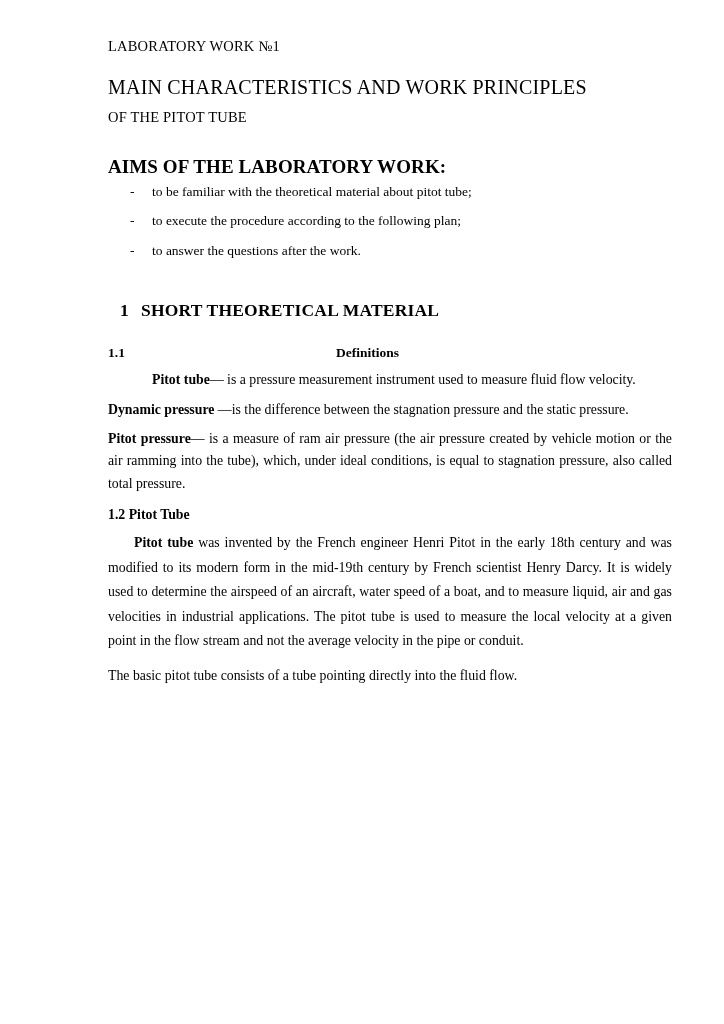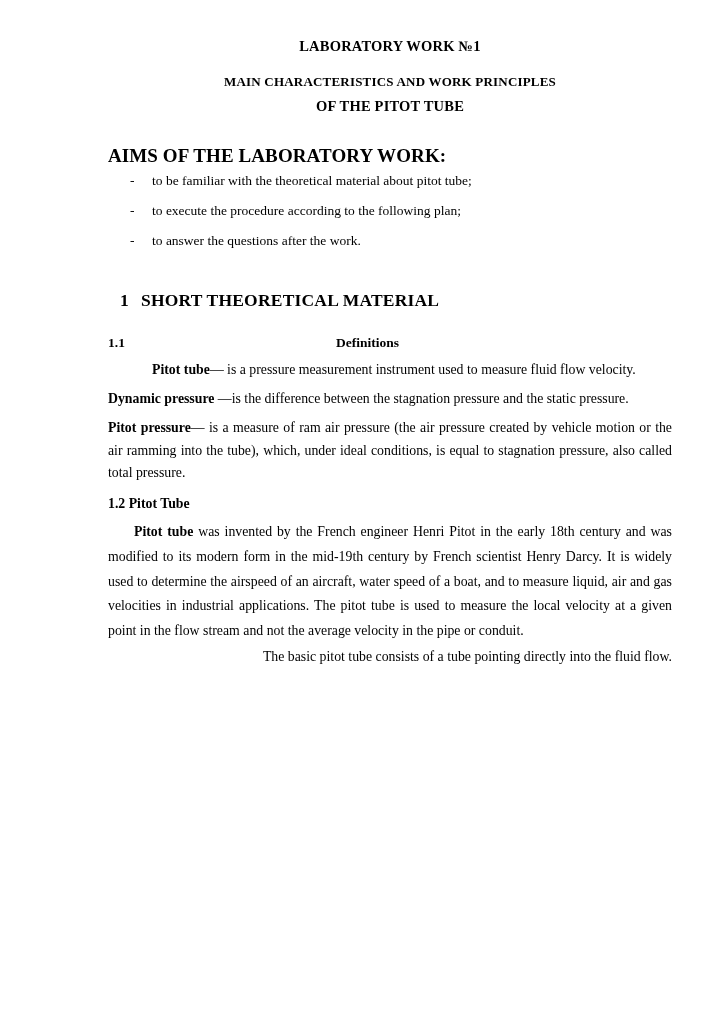--- a/index.html
+++ b/index.html
@@ -15,31 +15,31 @@
     overflow: hidden;
   }
   .page {
     position: relative;
     width: 724px;
     height: 1024px;
     box-sizing: border-box;
     padding: 36px 52px 0 108px;
   }
   .title-block {
-    text-align: center;
-    font-weight: bold;
+    text-align: left;
+    font-weight: normal;
     font-size: 14.5px;
     letter-spacing: 0.2px;
   }
   .title-line {
     margin: 0 0 5px 0;
     line-height: 1.5;
   }
   .title-main {
-    font-size: 13px;
+    font-size: 20px;
     margin-top: 14px;
   }
   .title-sub {
     font-size: 14.5px;
     margin-top: 2px;
   }
   .aims-heading {
     font-weight: bold;
     font-size: 19px;
     margin-top: 27px;
@@ -107,22 +107,22 @@
   }
   p.body-para {
     font-size: 13.8px;
     line-height: 1.78;
     margin: 8px 0 0 0;
     text-align: justify;
     text-indent: 26px;
   }
   p.body-para.noindent {
     text-indent: 0;
-    margin-top: 2px;
-    text-align: right;
+    margin-top: 10px;
+    text-align: left;
   }
 </style>
 </head>
 <body>
 
 <div class="page">
 
   <div class="title-block">
     <div class="title-line">LABORATORY WORK №1</div>
     <div class="title-line title-main">MAIN CHARACTERISTICS AND WORK PRINCIPLES</div>

